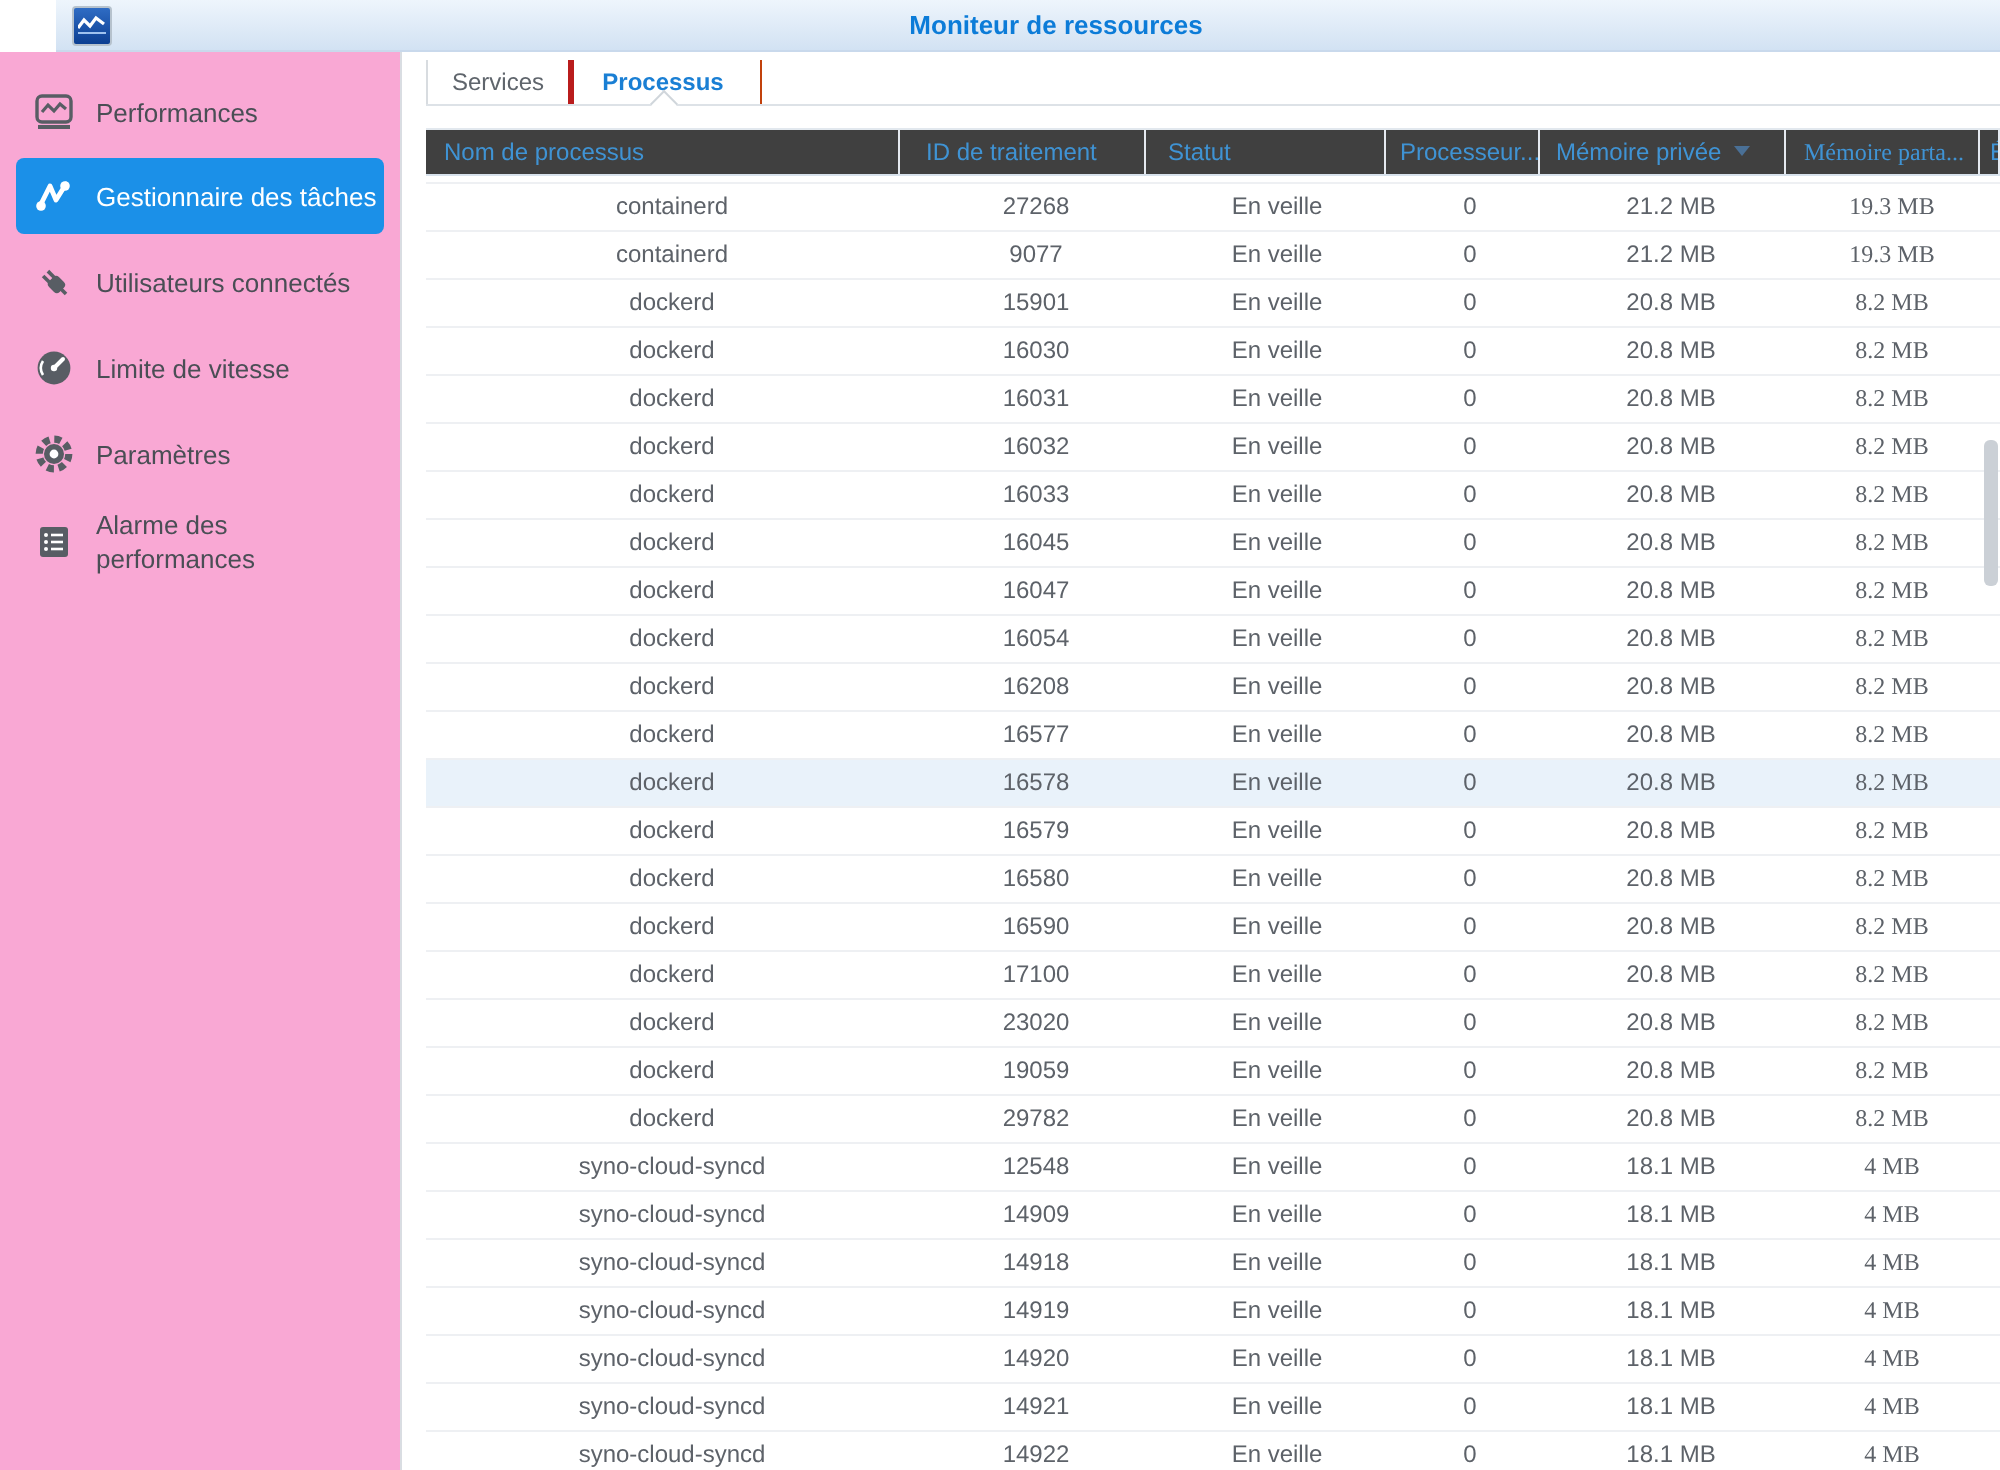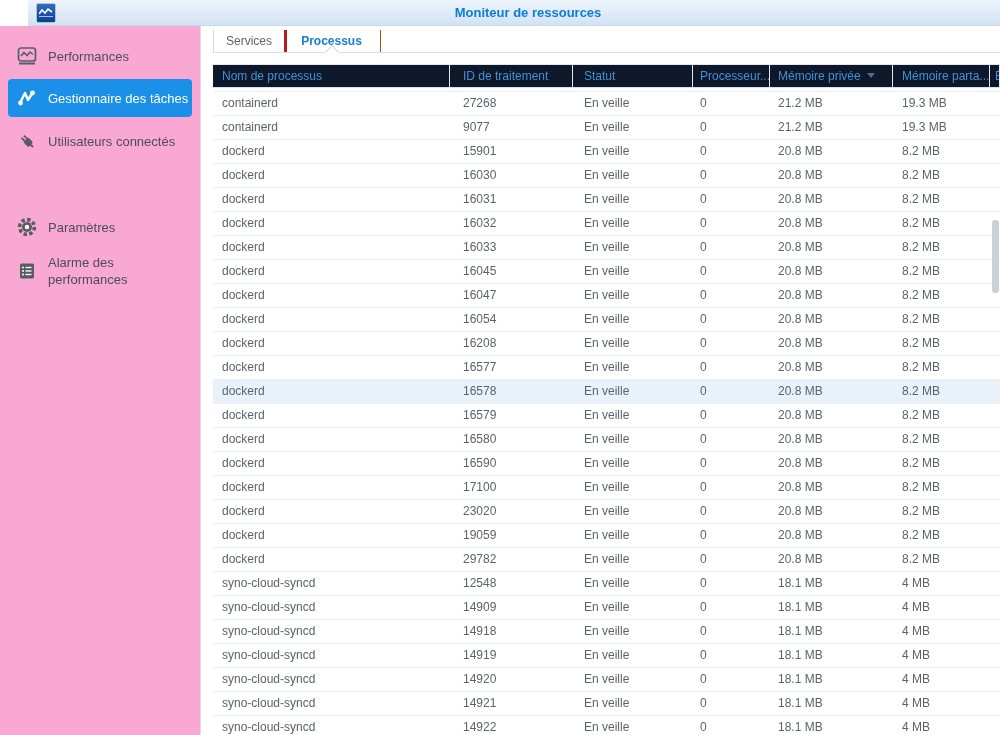--- a/index.html
+++ b/index.html
@@ -57,41 +57,41 @@
   .tab-processus { left:283px; width:98px; border-right:1px solid #c2410c; color:#1a7fd4; font-weight:bold; }
   .tab-notch {
     position:absolute; left:327px; top:47px; width:10px; height:10px;
     background:#fff; border-top:1px solid #d0d6db; border-left:1px solid #d0d6db;
     transform:rotate(45deg);
   }
 
   
   .thead {
     position:absolute; left:213px; top:64px; width:787px; height:24px;
-    display:flex; background:#0f172a;
+    display:flex; background:#404040;
     border-top:1px solid #e2e8ee; border-bottom:1px solid #d8e2ec;
     font-size:12px; color:#3f93d4;
   }
   .thead .th { line-height:22px; border-right:1px solid #e4e9ef; white-space:nowrap; overflow:hidden; cursor:pointer; }
   .c1 { width:237px; padding-left:9px; }
   .c2 { width:123px; padding-left:13px; }
   .c3 { width:120px; padding-left:11px; }
   .c4 { width:77px;  padding-left:7px; }
   .c5 { width:123px; padding-left:8px; }
-  .c6 { width:97px;  padding-left:9px; }
+  .c6 { width:97px;  padding-left:9px;font-family:Liberation Serif, serif; }
   .c7 { flex:1; padding-left:5px; }
   .sort-arrow {
     display:inline-block; width:0; height:0; margin-left:6px; vertical-align:2px;
     border-left:4px solid transparent; border-right:4px solid transparent;
     border-top:5px solid #4a7096;
   }
 
   .tbody { position:absolute; left:213px; top:88px; width:787px; height:647px; overflow:hidden; font-size:12px; }
   .row-sliver { height:4px; border-bottom:1px solid #eef0f3; }
-  .trow { display:flex; height:24px; line-height:23px; border-bottom:1px solid #eef0f3; cursor:default; white-space:nowrap; }
+  .trow { display:flex; height:24px; line-height:23px; border-bottom:1px solid #eef0f3; cursor:default; white-space:nowrap;text-align:center; }
   .trow.hl { background:#e9f2fa; }
   .trow span { overflow:hidden; }
 
   
   .scroll-thumb {
     position:absolute; left:992px; top:220px; width:7px; height:73px;
     background:#cbd0d6; border-radius:3px; cursor:pointer;
   }
 </style>
 </head>
@@ -144,20 +144,31 @@
           <rect x="7.5" y="9" width="7" height="7.5" rx="2" fill="#585d64"></rect>
           <line x1="9.3" y1="5" x2="9.3" y2="9.5" stroke="#585d64" stroke-width="1.8"></line>
           <line x1="12.7" y1="5" x2="12.7" y2="9.5" stroke="#585d64" stroke-width="1.8"></line>
           <line x1="11" y1="16" x2="11" y2="19.5" stroke="#585d64" stroke-width="1.8"></line>
         </g>
       </svg>
     </span>
     <span class="lbl">Utilisateurs connectés</span>
   </div>
 
+  <div class="side-item si-4">
+    <span class="icn">
+      <svg width="22" height="22" viewBox="0 0 22 22">
+        <circle cx="11" cy="11" r="8.2" fill="#585d64"></circle>
+        <line x1="11" y1="11" x2="15.5" y2="6.5" stroke="#ffffff" stroke-width="2" stroke-linecap="round"></line>
+        <circle cx="11" cy="11" r="1.6" fill="#ffffff"></circle>
+        <path d="M5.5,14.5 A6.5 6.5 0 0 1 5.5,7.5" fill="none" stroke="#ffffff" stroke-width="1.3"></path>
+      </svg>
+    </span>
+    <span class="lbl">Limite de vitesse</span>
+  </div>
 
   <div class="side-item si-5">
     <span class="icn">
       <svg width="22" height="22" viewBox="0 0 22 22">
         <circle cx="11" cy="11" r="7.4" fill="none" stroke="#585d64" stroke-width="3.6" stroke-dasharray="3.4 2.4"></circle>
         <circle cx="11" cy="11" r="5" fill="#585d64"></circle>
         <circle cx="11" cy="11" r="2.2" fill="#ffffff"></circle>
       </svg>
     </span>
     <span class="lbl">Paramètres</span>

